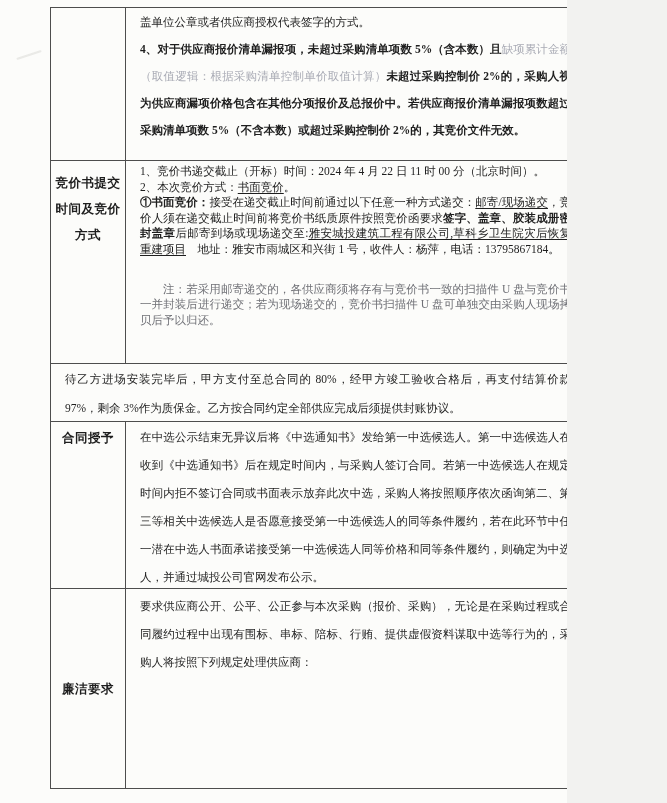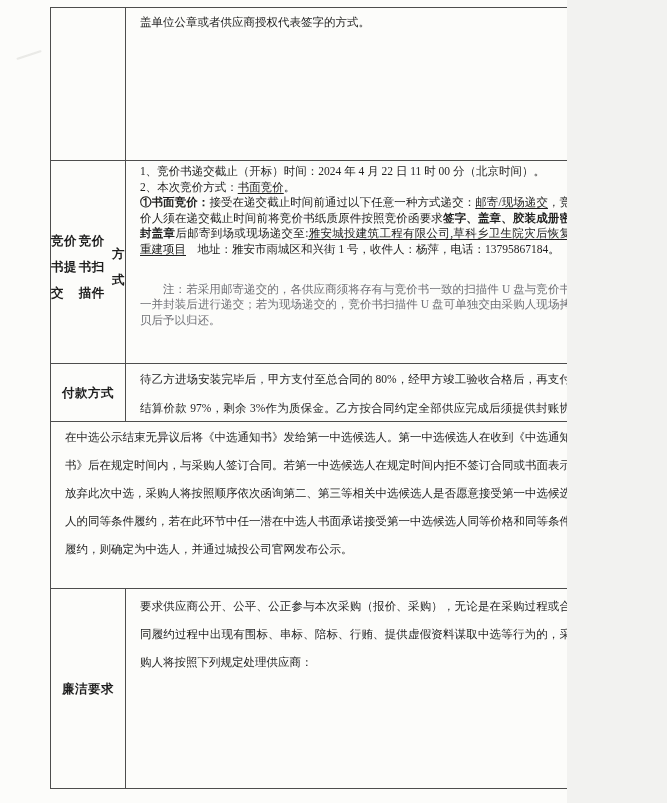--- a/index.html
+++ b/index.html
@@ -22,21 +22,21 @@
   .ptable{
     position:absolute;left:50px;top:7px;width:528px;
     border:1px solid var(--border);
     box-sizing:border-box;
   }
   .trow{display:flex;box-sizing:border-box;overflow:hidden;}
   .trow + .trow{border-top:1px solid var(--border);}
   .label-cell{
     flex:0 0 75px;width:75px;box-sizing:border-box;
     border-right:1px solid var(--border);
-    display:flex;align-items:center;
+    display:flex;flex-direction:column;align-items:center;
     font-weight:bold;font-size:12.5px;line-height:26px;color:var(--ink);
     letter-spacing:0.5px;
   }
   .content-cell{
     flex:1;box-sizing:border-box;
     padding:0 6px 0 14px;
     font-size:11.5px;color:var(--ink);
     text-align:justify;text-justify:inter-ideograph;
   }
   .content-cell p{margin:0;padding:0;}
@@ -68,44 +68,45 @@
 </style>
 </head>
 <body>
 
 <div class="page">
   <div class="ptable">
       <div class="trow" data-row="r0">
         <div class="label-cell"></div>
         <div class="content-cell">
           <p><span>盖单位公章或者供应商授权代表签字的方式。</span></p>
+          <p><span class="b">4、对于供应商报价清单漏报项，未超过采购清单项数 5%（含本数）且</span><span class="muted">缺项累计金额（取值逻辑：根据采购清单控制单价取值计算）</span><span class="b">未超过采购控制价 2%的，采购人视为供应商漏项价格包含在其他分项报价及总报价中。若供应商报价清单漏报项数超过采购清单项数 5%（不含本数）或超过采购控制价 2%的，其竞价文件无效。</span></p>
         </div>
       </div>
       <div class="trow" data-row="r1">
         <div class="label-cell">
           <div>竞价书提交</div>
-          <div>竞价书扫描件</div>
+          <div>时间及竞价</div>
           <div>方式</div>
         </div>
         <div class="content-cell">
           <p><span>1、竞价书递交截止（开标）时间：2024 年 4 月 22 日 11 时 00 分（北京时间）。</span></p>
           <p><span>2、本次竞价方式：</span><span class="u">书面竞价</span><span>。</span></p>
           <p><span class="b">①书面竞价：</span><span>接受在递交截止时间前通过以下任意一种方式递交：</span><span class="u">邮寄/现场递交</span><span>，竞价人须在递交截止时间前将竞价书纸质原件按照竞价函要求</span><span class="b">签字、盖章、胶装成册密封盖章</span><span>后邮寄到场或现场递交至:</span><span class="u">雅安城投建筑工程有限公司,草科乡卫生院灾后恢复重建项目</span><span>　地址：雅安市雨城区和兴街 1 号，收件人：杨萍，电话：13795867184。</span></p>
           <p class="note"><span>注：若采用邮寄递交的，各供应商须将存有与竞价书一致的扫描件 U 盘与竞价书一并封装后进行递交；若为现场递交的，竞价书扫描件 U 盘可单独交由采购人现场拷贝后予以归还。</span></p>
         </div>
       </div>
       <div class="trow" data-row="r2">
-        <div class="label-cell">
-          <div>付款方式</div>
-        </div>
         <div class="content-cell">
           <p><span>待乙方进场安装完毕后，甲方支付至总合同的 80%，经甲方竣工验收合格后，再支付结算价款 97%，剩余 3%作为质保金。乙方按合同约定全部供应完成后须提供封账协议。</span></p>
         </div>
       </div>
       <div class="trow" data-row="r3">
+        <div class="label-cell">
+          <div>合同授予</div>
+        </div>
         <div class="content-cell">
           <p><span>在中选公示结束无异议后将《中选通知书》发给第一中选候选人。第一中选候选人在收到《中选通知书》后在规定时间内，与采购人签订合同。若第一中选候选人在规定时间内拒不签订合同或书面表示放弃此次中选，采购人将按照顺序依次函询第二、第三等相关中选候选人是否愿意接受第一中选候选人的同等条件履约，若在此环节中任一潜在中选人书面承诺接受第一中选候选人同等价格和同等条件履约，则确定为中选人，并通过城投公司官网发布公示。</span></p>
         </div>
       </div>
       <div class="trow" data-row="r4">
         <div class="label-cell">
           <div>廉洁要求</div>
         </div>
         <div class="content-cell">
           <p><span>要求供应商公开、公平、公正参与本次采购（报价、采购），无论是在采购过程或合同履约过程中出现有围标、串标、陪标、行贿、提供虚假资料谋取中选等行为的，采购人将按照下列规定处理供应商：</span></p>

